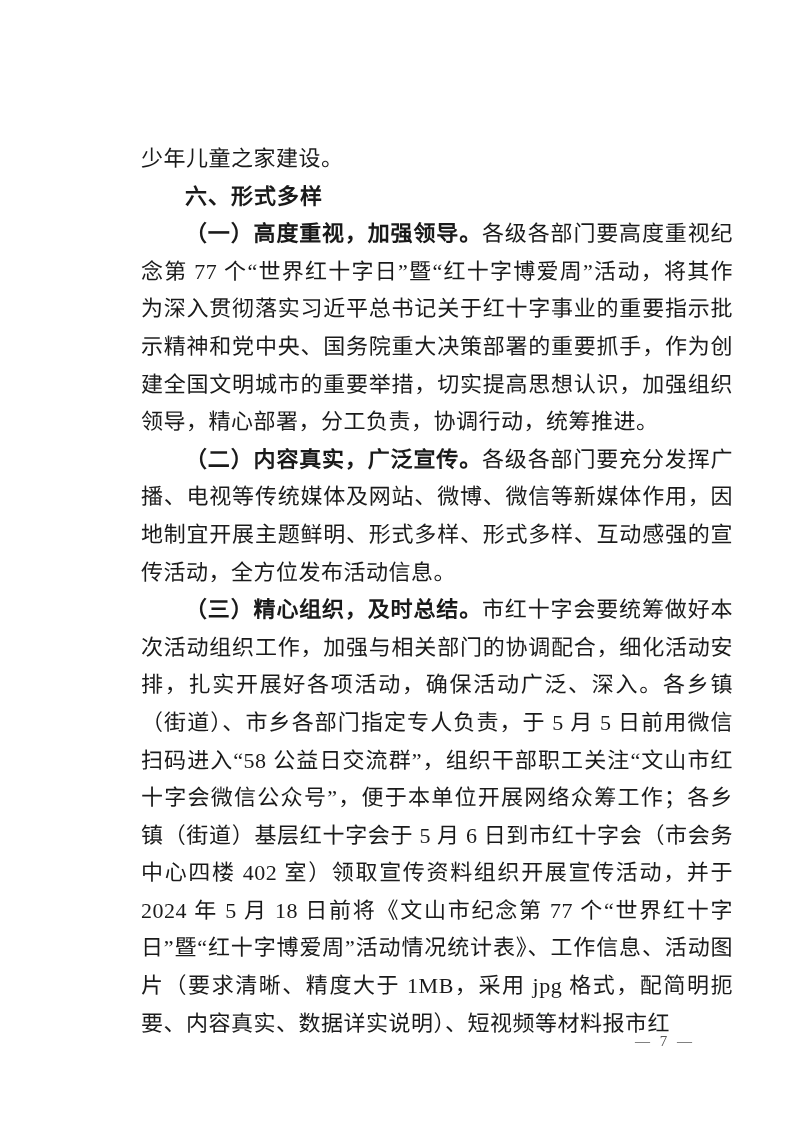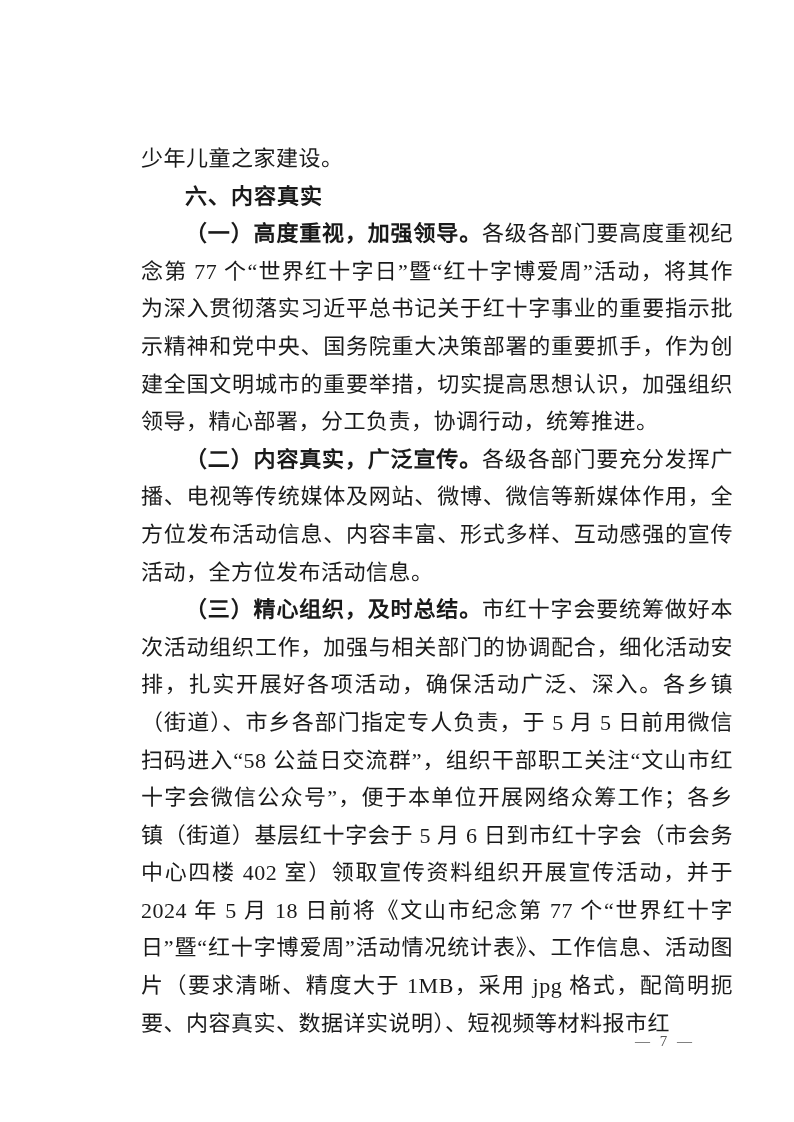--- a/index.html
+++ b/index.html
@@ -58,25 +58,25 @@
   }
 </style>
 </head>
 <body>
 
 <div class="page">
   <div class="content">
 
     <p class="para no-indent">少年儿童之家建设。</p>
 
-    <h2 class="section-heading">六、内容真实</h2>
+    <h2 class="section-heading">六、形式多样</h2>
 
     <p class="para"><span class="para-lead">（一）高度重视，加强领导。</span><span>各级各部门要高度重视纪念第 77 个“世界红十字日”暨“红十字博爱周”活动，将其作为深入贯彻落实习近平总书记关于红十字事业的重要指示批示精神和党中央、国务院重大决策部署的重要抓手，作为创建全国文明城市的重要举措，切实提高思想认识，加强组织领导，精心部署，分工负责，协调行动，统筹推进。</span></p>
 
-    <p class="para"><span class="para-lead">（二）内容真实，广泛宣传。</span><span>各级各部门要充分发挥广播、电视等传统媒体及网站、微博、微信等新媒体作用，全方位发布活动信息、内容丰富、形式多样、互动感强的宣传活动，全方位发布活动信息。</span></p>
+    <p class="para"><span class="para-lead">（二）内容真实，广泛宣传。</span><span>各级各部门要充分发挥广播、电视等传统媒体及网站、微博、微信等新媒体作用，因地制宜开展主题鲜明、形式多样、形式多样、互动感强的宣传活动，全方位发布活动信息。</span></p>
 
     <p class="para"><span class="para-lead">（三）精心组织，及时总结。</span><span>市红十字会要统筹做好本次活动组织工作，加强与相关部门的协调配合，细化活动安排，扎实开展好各项活动，确保活动广泛、深入。各乡镇（街道）、市乡各部门指定专人负责，于 5 月 5 日前用微信扫码进入“58 公益日交流群”，组织干部职工关注“文山市红十字会微信公众号”，便于本单位开展网络众筹工作；各乡镇（街道）基层红十字会于 5 月 6 日到市红十字会（市会务中心四楼 402 室）领取宣传资料组织开展宣传活动，并于 2024 年 5 月 18 日前将《文山市纪念第 77 个“世界红十字日”暨“红十字博爱周”活动情况统计表》、工作信息、活动图片（要求清晰、精度大于 1MB，采用 jpg 格式，配简明扼要、内容真实、数据详实说明）、短视频等材料报市红</span></p>
 
   </div>
 
   <div class="footer">
     <span>— 7 —</span>
   </div>
 </div>
 

